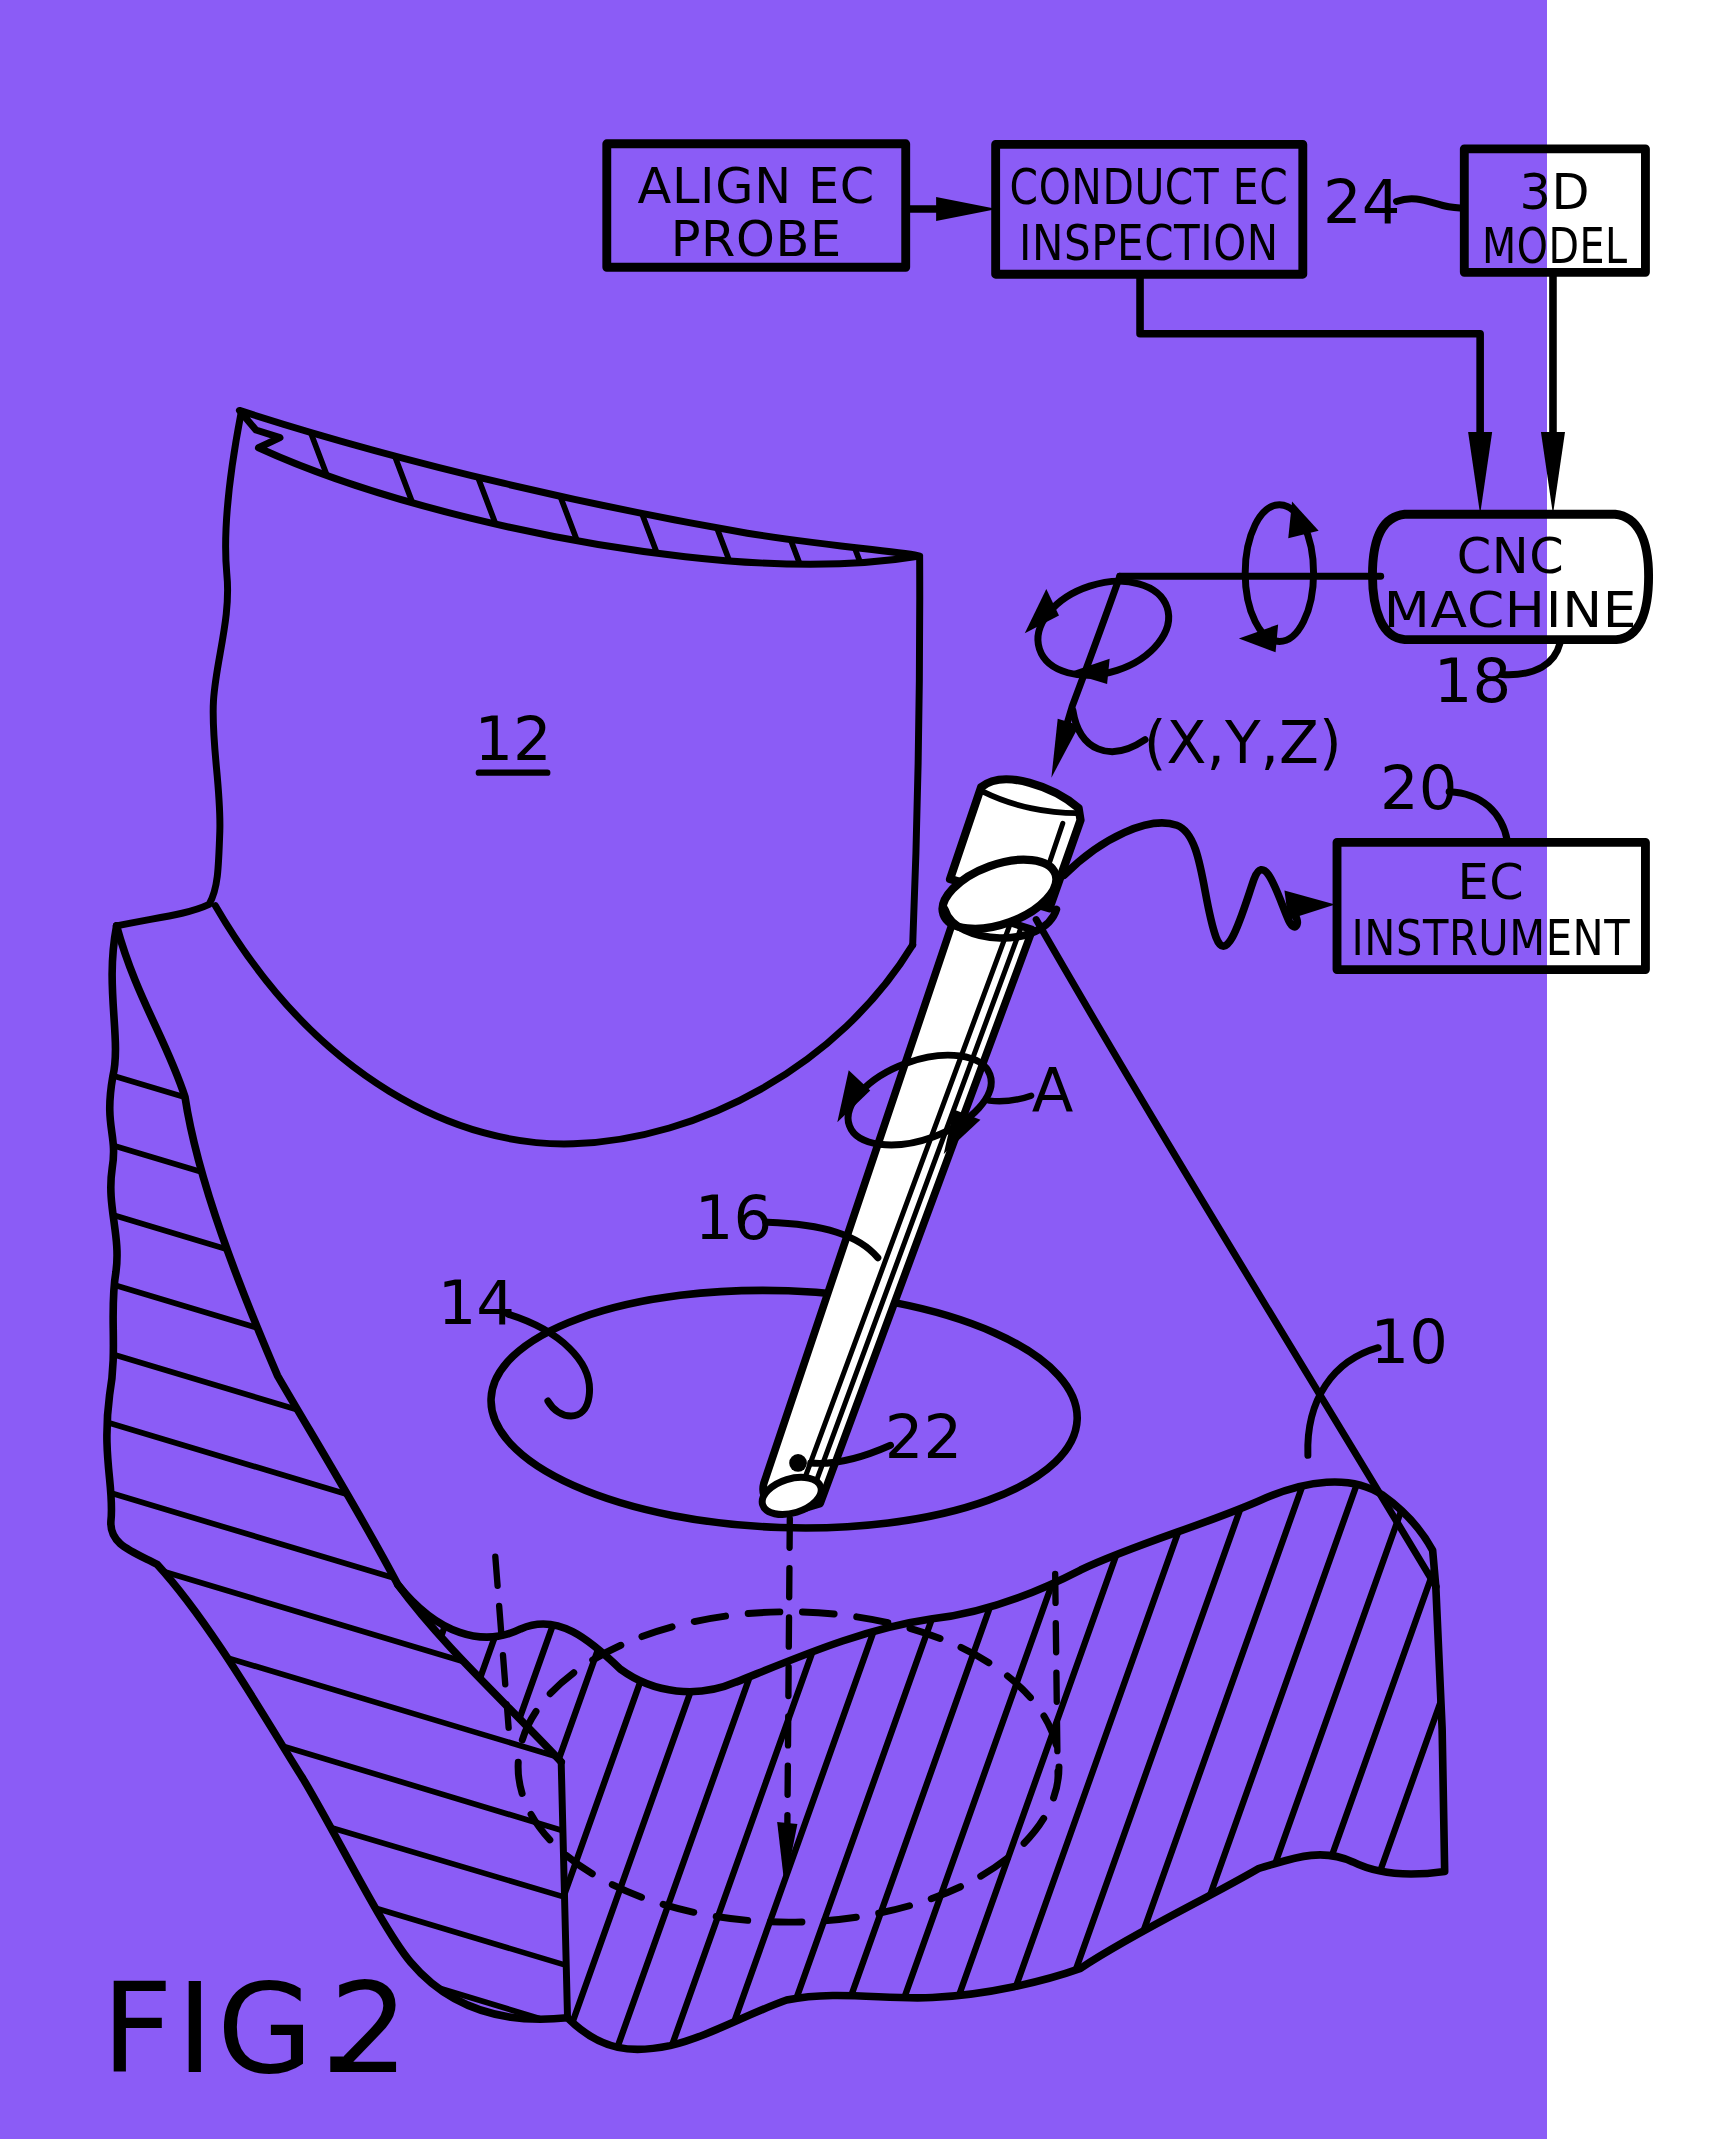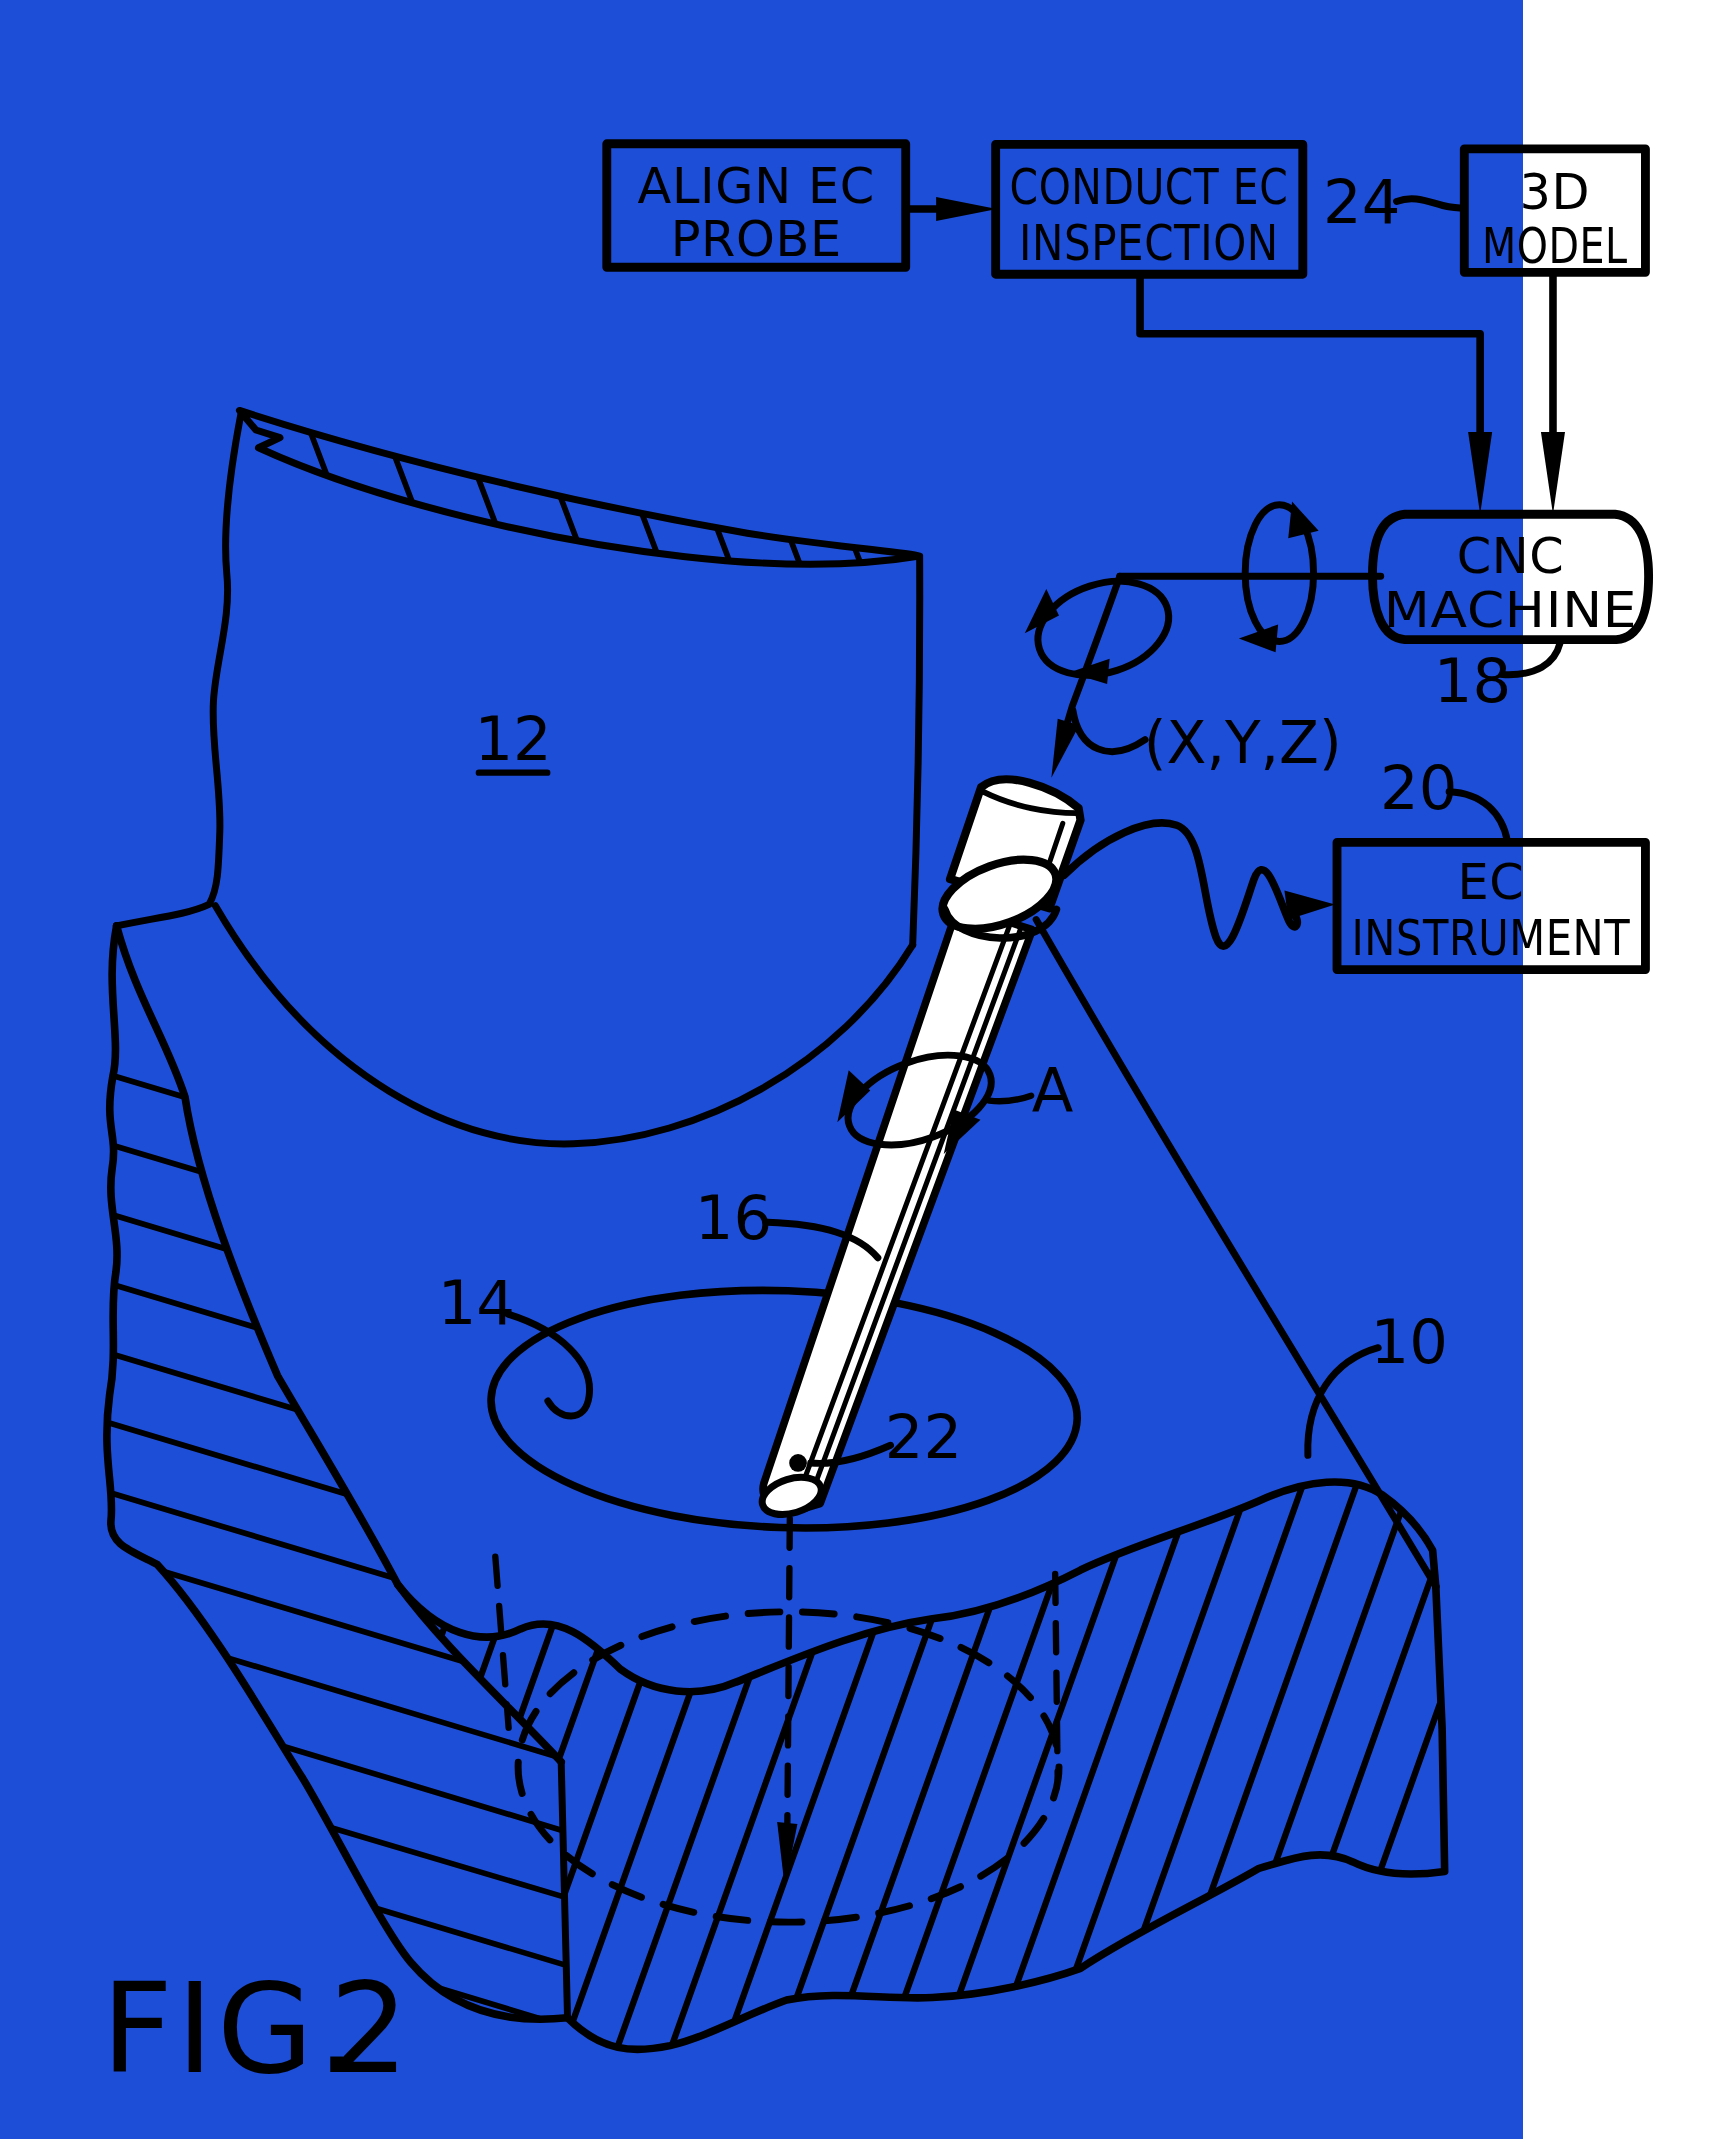--- a/index.html
+++ b/index.html
@@ -1,16 +1,16 @@
 <!DOCTYPE html>
 <html style="font-size:10px"><head>
 <meta charset="utf-8">
 <style>
   html,body{margin:0;padding:0;background:#ffffff;}
-  #page{position:relative;width:1523px;height:2140px;background:#1d4ed8;font-family:"DejaVu Sans",sans-serif;}
+  #page{position:relative;width:1523px;height:2140px;background:#8b5cf6;font-family:"DejaVu Sans",sans-serif;padding-left:24px;}
   svg{position:absolute;left:0;top:0;}
   text{fill:#000;}
   .boxlabel{font-size:78px;letter-spacing:1px;}
   .ref{font-size:96px;}
   .coords{font-size:92px;}
   .fig{font-size:196px;letter-spacing:6px;}
   .ink{stroke:#000;fill:none;stroke-linecap:round;stroke-linejoin:round;}
 </style>
 </head>
 <body>

